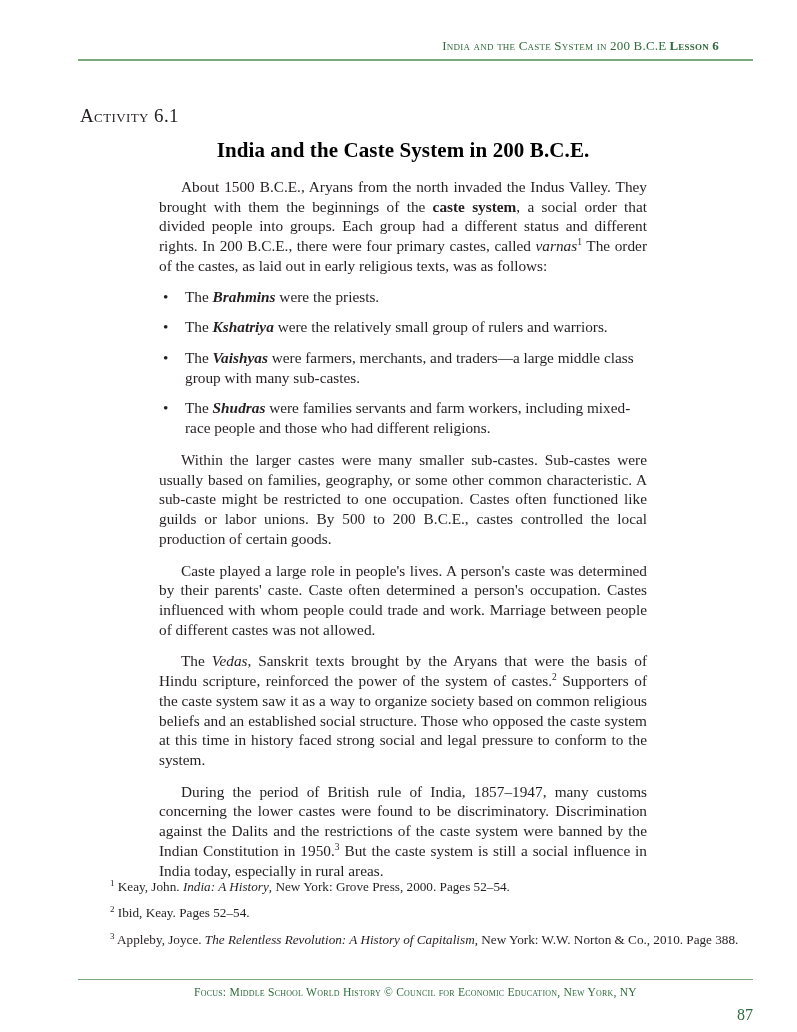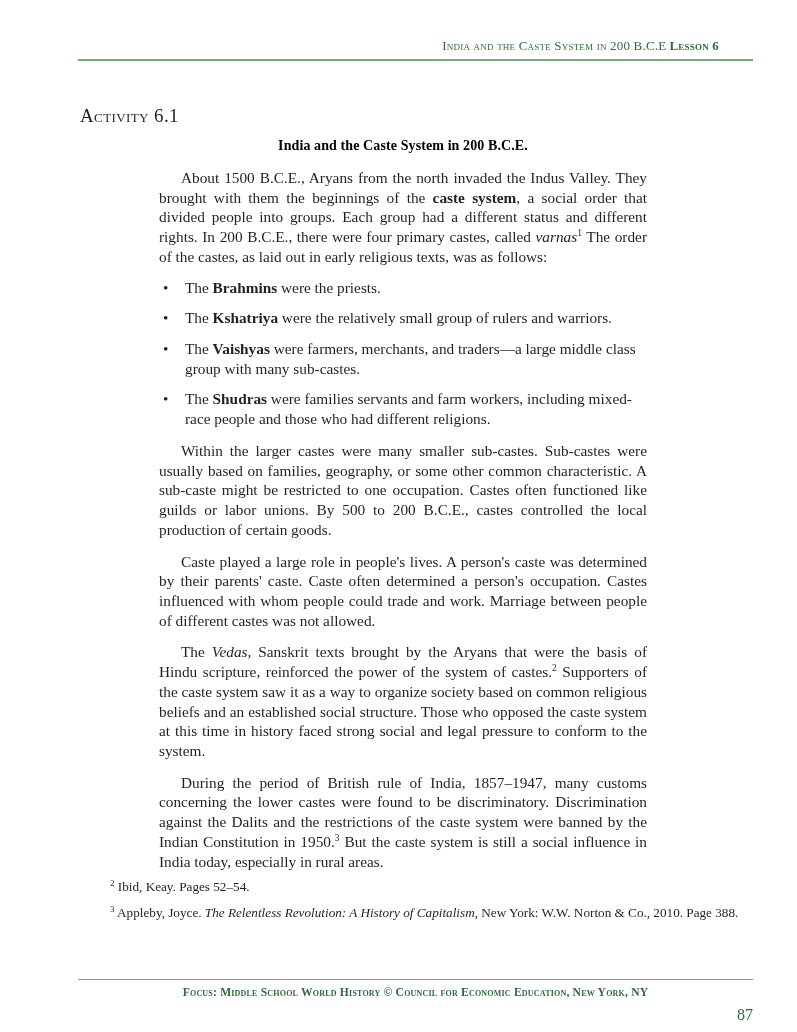--- a/index.html
+++ b/index.html
@@ -68,21 +68,21 @@
 
   
   .content {
     position: absolute;
     left: 159px;
     top: 138px;
     width: 488px;
   }
   h1.title {
     font-family: "Liberation Serif", serif;
-    font-size: 14px;
+    font-size: 21px;
     font-weight: bold;
     text-align: center;
     margin: 0 0 14px 0;
     letter-spacing: 0.1px;
     color: #000;
   }
   p.body {
     font-size: 15.3px;
     line-height: 1.29;
     margin: 12px 0 11px 0;
@@ -110,20 +110,21 @@
     font-size: 15.3px;
   }
   b.bold {
     font-weight: bold;
   }
   i.ital {
     font-style: italic;
   }
   .bi {
     font-weight: bold;
+    font-style: italic;
   }
   sup {
     font-size: 9.5px;
     vertical-align: super;
     line-height: 0;
   }
 
   
   .footnotes {
     position: absolute;
@@ -160,21 +161,20 @@
   }
   .footer-center {
     position: absolute;
     left: 0;
     right: 0;
     text-align: center;
     font-variant: small-caps;
     font-size: 11.6px;
     letter-spacing: 0.2px;
     color: #2f6b3c;
-    font-weight: bold;
   }
   .footer-page {
     position: absolute;
     right: 0;
     top: -4px;
     font-size: 16px;
     font-weight: normal;
     color: #2f6b3c;
     margin-top: 24px;
   }
@@ -210,20 +210,21 @@
 
     <p class="body">Caste played a large role in people's lives. A person's caste was determined by their parents' caste. Caste often determined a person's occupation. Castes influenced with whom people could trade and work. Marriage between people of different castes was not allowed.</p>
 
     <p class="body"><span>The </span><i class="ital">Vedas</i><span>, Sanskrit texts brought by the Aryans that were the basis of Hindu scripture, reinforced the power of the system of castes.</span><sup>2</sup><span> Supporters of the caste system saw it as a way to organize society based on common religious beliefs and an established social structure. Those who opposed the caste system at this time in history faced strong social and legal pressure to conform to the system.</span></p>
 
     <p class="body"><span>During the period of British rule of India, 1857–1947, many customs concerning the lower castes were found to be discriminatory. Discrimination against the Dalits and the restrictions of the caste system were banned by the Indian Constitution in 1950.</span><sup>3</sup><span> But the caste system is still a social influence in India today, especially in rural areas.</span></p>
 
   </div>
 
   <div class="footnotes">
+    <p><sup>1</sup> <span>Keay, John. </span><i class="ital">India: A History</i><span>, New York: Grove Press, 2000. Pages 52–54.</span></p>
     <p><sup>2</sup> <span>Ibid, Keay. Pages 52–54.</span><i class="ital"></i><span></span></p>
     <p><sup>3</sup> <span>Appleby, Joyce. </span><i class="ital">The Relentless Revolution: A History of Capitalism</i><span>, New York: W.W. Norton &amp; Co., 2010. Page 388.</span></p>
   </div>
 
   <div class="footer-rule"></div>
   <div class="footer">
     <div class="footer-center">Focus: Middle School World History © Council for Economic Education, New York, NY</div>
     <div class="footer-page">87</div>
   </div>
 

